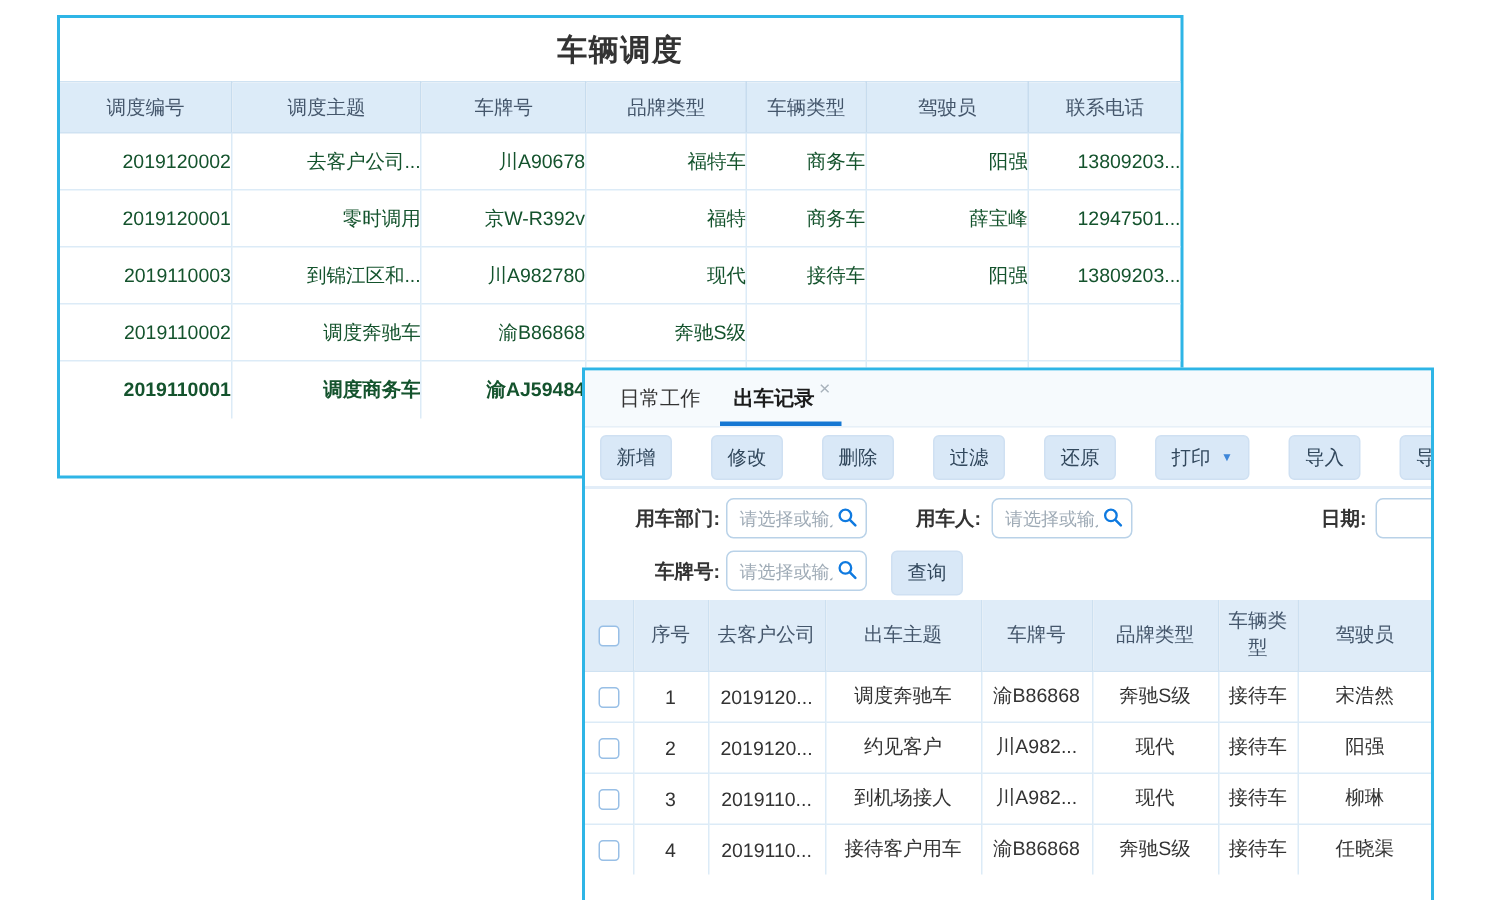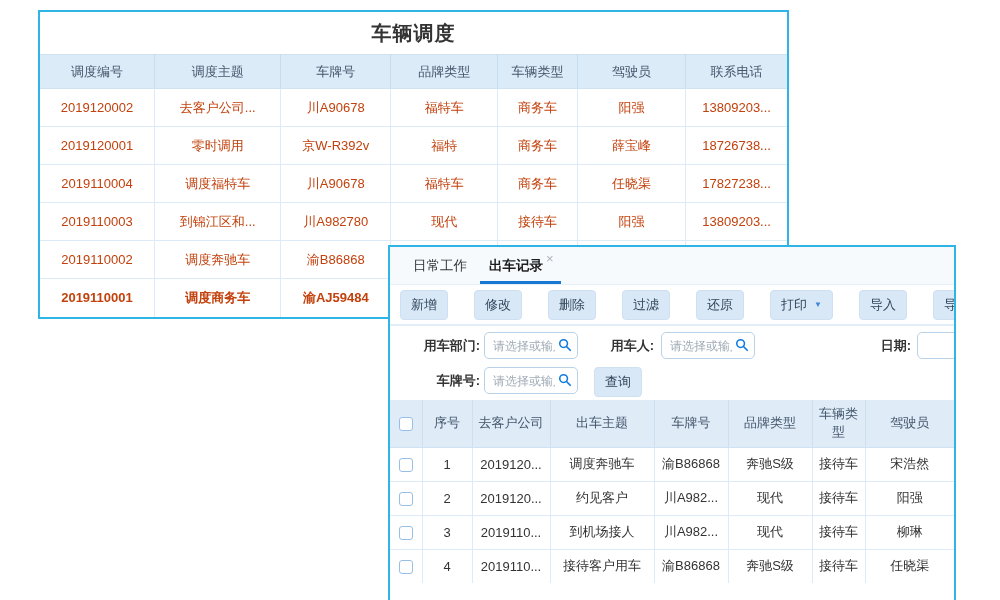--- a/index.html
+++ b/index.html
@@ -9,22 +9,22 @@
 
   
   #dispatch-panel { left:38px; top:10px; width:751px; height:309px; }
   .panel-title { height:42px; display:flex; align-items:center; justify-content:center;
     font-size:20px; font-weight:bold; color:#333; letter-spacing:1px; }
   table { border-collapse:collapse; table-layout:fixed; width:100%; }
   th, td { text-align:center; font-size:13px; overflow:hidden; white-space:normal; }
   #dispatch-table th { height:34px; background:#dcebf8; color:#44566b; font-weight:normal;
     border:1px solid #cfe2f2; border-left:none; border-right:1px solid #c7dcee; }
   #dispatch-table th:last-child, #dispatch-table td:last-child { border-right:none; }
-  #dispatch-table td { height:38px; color:#c2410c; border-bottom:1px solid #dcebf7;
-    border-right:1px solid #dcebf7; }
+  #dispatch-table td { height:38px; color:#14532d; border-bottom:1px solid #dcebf7;
+    border-right:1px solid #dcebf7;text-align:right; }
   #dispatch-table tr:last-child td { border-bottom:none;font-weight:bold; }
   .lnk { color:#3e8ed9; cursor:pointer; }
 
   
   #record-panel { left:388px; top:245px; width:568px; height:409px; z-index:10; overflow:hidden; }
   .tabbar { height:38px; background:#f6fafd; border-bottom:1px solid #e7f0f8;
     display:flex; align-items:stretch; padding-left:18px; }
   .tab { position:relative; display:flex; align-items:center; padding:0 5px;
     margin-right:12px; font-size:13.5px; color:#333; cursor:pointer; }
   .tab.active { font-weight:bold; color:#1c1c1c; }
@@ -92,30 +92,21 @@
           <td class="lnk">阳强</td>
           <td>13809203...</td>
         </tr>
         <tr>
           <td class="lnk">2019120001</td>
           <td class="lnk">零时调用</td>
           <td class="lnk">京W-R392v</td>
           <td>福特</td>
           <td>商务车</td>
           <td class="lnk">薛宝峰</td>
-          <td>18726738...</td>
-        </tr>
-        <tr>
-          <td class="lnk">2019110004</td>
-          <td class="lnk">调度福特车</td>
-          <td class="lnk">川A90678</td>
-          <td>福特车</td>
-          <td>商务车</td>
-          <td class="lnk">任晓渠</td>
-          <td>17827238...</td>
+          <td>12947501...</td>
         </tr>
         <tr>
           <td class="lnk">2019110003</td>
           <td class="lnk">到锦江区和...</td>
           <td class="lnk">川A982780</td>
           <td>现代</td>
           <td>接待车</td>
           <td class="lnk">阳强</td>
           <td>13809203...</td>
         </tr>

